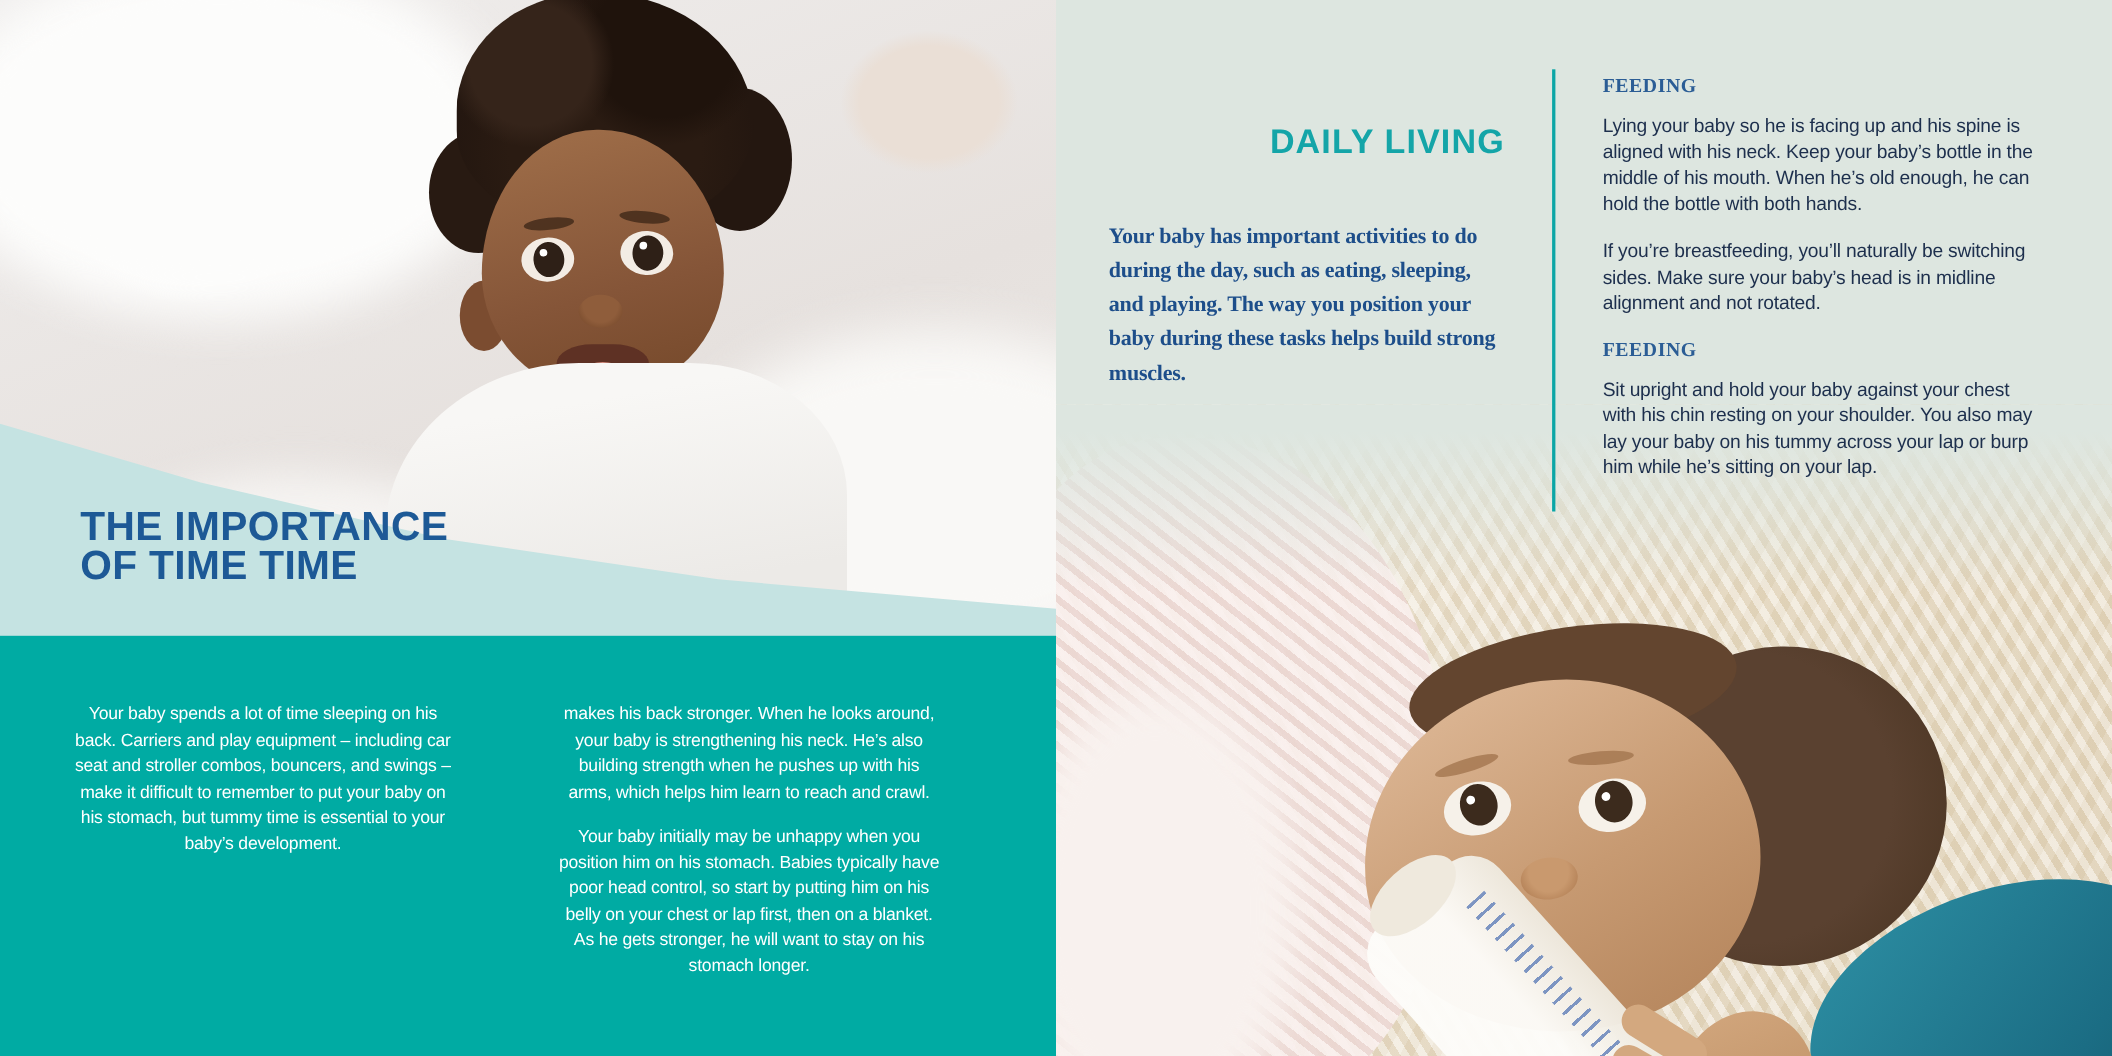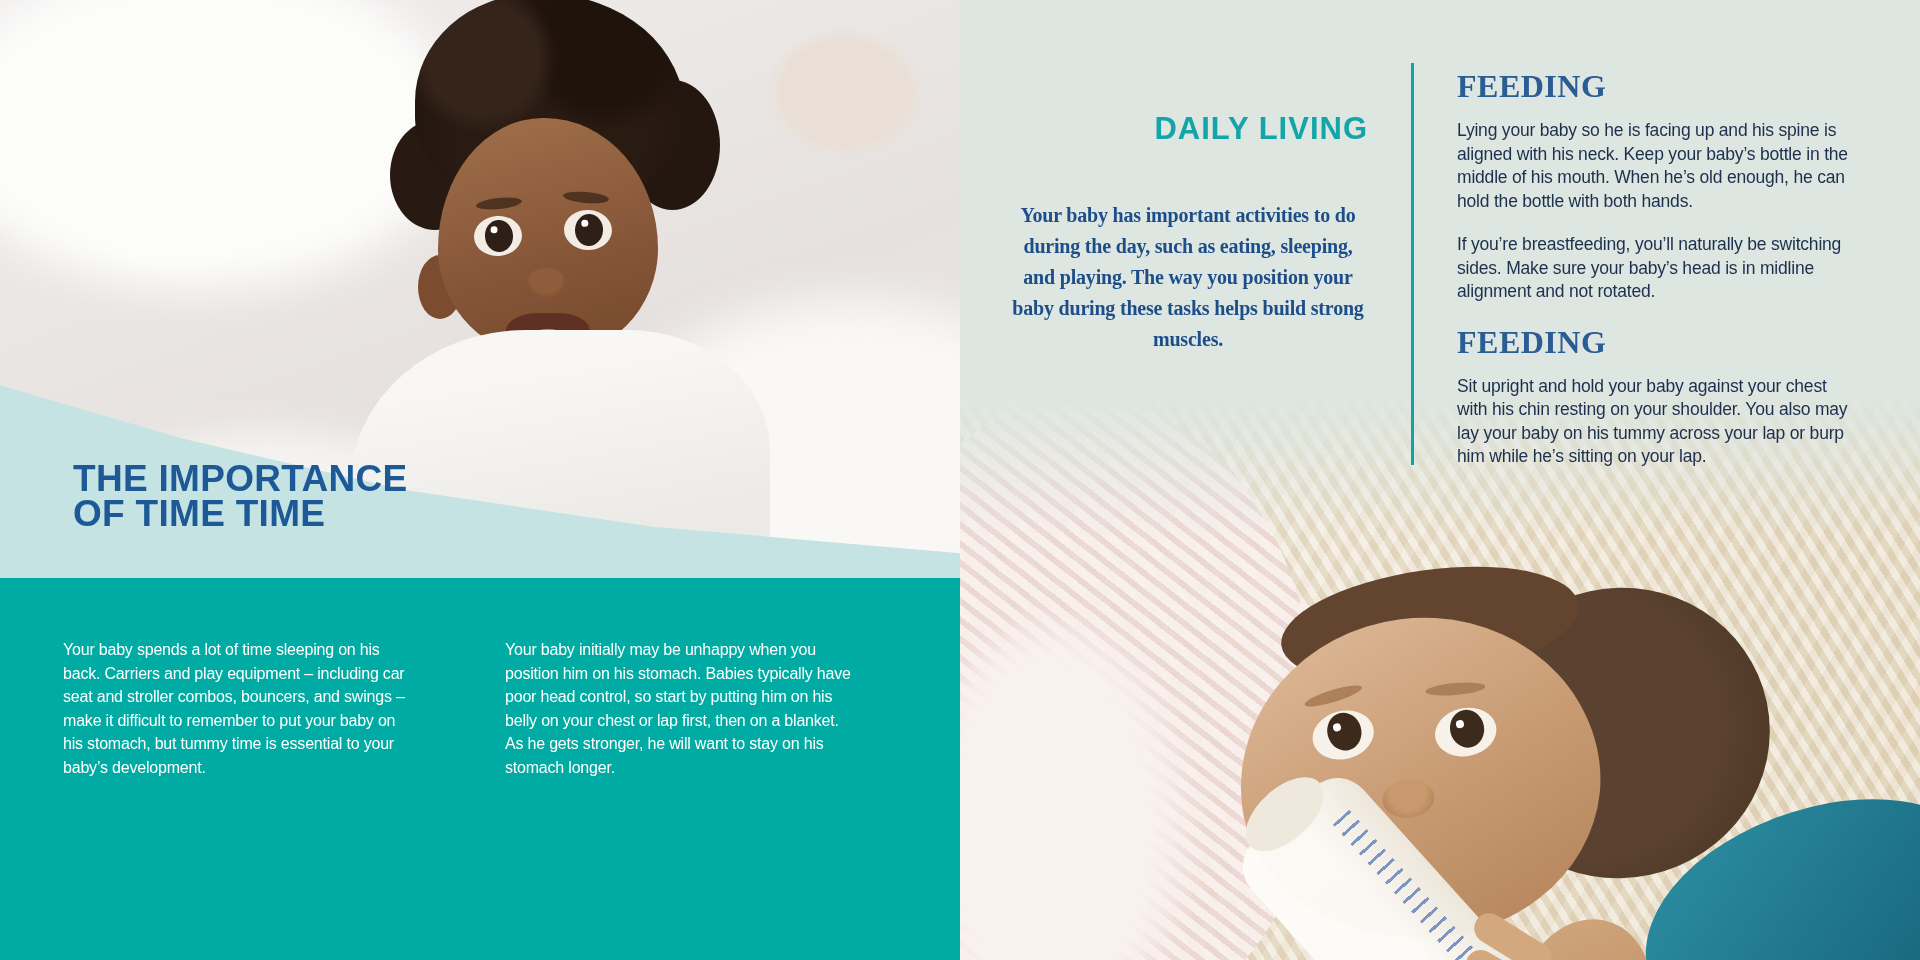--- a/index.html
+++ b/index.html
@@ -65,21 +65,21 @@
     clip-path:polygon(0% 5%,19% 31%,42% 56%,68% 74%,100% 87%,100% 100%,0% 100%);}
   .left-title{left:73px;top:436px;width:420px;z-index:3;
     font-size:37px;line-height:35.5px;font-weight:800;letter-spacing:.3px;
     color:#1d5996;}
   .left-title span{position:static;display:block;}
 
   
   .teal-band{left:0;top:578px;width:960px;height:382px;background:#00aba3;z-index:2;}
   .body-col{top:60px;width:352px;color:#ffffff;
     font-size:16px;line-height:23.5px;letter-spacing:-0.2px;}
-  .body-col p{position:static;margin:0 0 17px 0;}
+  .body-col p{position:static;margin:0 0 17px 0;text-align:center;}
   .col-1{left:63px;}
   .col-2{left:505px;}
 
   
   .page-right{left:960px;top:0;width:960px;height:960px;background:#dde6e0;}
 
   
   .photo-right{left:0;top:368px;width:960px;height:592px;overflow:hidden;
     background:
       repeating-linear-gradient(58deg, rgba(255,255,255,.38) 0 7px, rgba(211,194,163,.28) 7px 14px),
@@ -124,28 +124,28 @@
   .shirt-right{left:420px;top:210px;width:360px;height:220px;
     border-radius:55% 45% 20% 30%;transform:rotate(-14deg);
     background:linear-gradient(140deg,#2b8ba0 10%,#1b6d84 70%,#145a6e 100%);}
   .photo-fade{left:0;top:368px;width:960px;height:170px;z-index:2;
     background:linear-gradient(to bottom,#dde6e0 0%,#dde6e0 14%,rgba(221,230,224,0) 100%);}
 
   
   .adl-title{left:968px;top:110px;width:400px;margin:0;text-align:right;z-index:3;
     font-size:31px;line-height:37px;font-weight:800;letter-spacing:1px;color:#14a5a8;}
   .adl-title span{position:static;display:block;}
-  .adl-intro{left:1008px;top:200px;width:360px;margin:0;text-align:center;z-index:3;
+  .adl-intro{left:1008px;top:200px;width:360px;margin:0;text-align:left;z-index:3;
     font-family:"Liberation Serif",serif;font-weight:700;
     font-size:20px;line-height:31px;letter-spacing:-0.2px;color:#1d4e8a;}
   .v-rule{left:1411px;top:63px;width:3px;height:402px;background:#0ca6a6;z-index:3;}
   .right-col{left:1457px;top:68px;width:404px;z-index:3;}
   .right-col h3{position:static;margin:0 0 14px 0;
     font-family:"Liberation Serif",serif;font-weight:700;
-    font-size:32px;letter-spacing:.5px;color:#2b5d95;}
+    font-size:18px;letter-spacing:.5px;color:#2b5d95;}
   .right-col h3.second{margin-top:10px;}
   .right-col p{position:static;margin:0 0 20px 0;
     font-size:17.5px;line-height:23.5px;letter-spacing:-0.2px;color:#1d2f4d;}
 </style>
 </head>
 <body>
 
 <div class="spread">
 
   <section class="page-left">
@@ -183,20 +183,21 @@
     <h1 class="left-title">
       <span>THE IMPORTANCE</span>
       <span>OF TIME TIME</span>
     </h1>
 
     <div class="teal-band">
       <div class="body-col col-1">
         <p>Your baby spends a lot of time sleeping on his back. Carriers and play equipment – including car seat and stroller combos, bouncers, and swings – make it difficult to remember to put your baby on his stomach, but tummy time is essential to your baby’s development.</p>
       </div>
       <div class="body-col col-2">
+        <p>makes his back stronger. When he looks around, your baby is strengthening his neck. He’s also building strength when he pushes up with his arms, which helps him learn to reach and crawl.</p>
         <p>Your baby initially may be unhappy when you position him on his stomach. Babies typically have poor head control, so start by putting him on his belly on your chest or lap first, then on a blanket. As he gets stronger, he will want to stay on his stomach longer.</p>
       </div>
     </div>
   </section>
 
   <section class="page-right"></section>
 
   <div class="photo-right" style="left:960px;">
     <div class="sleeve"></div>
     <div class="sleeve-soft"></div>

